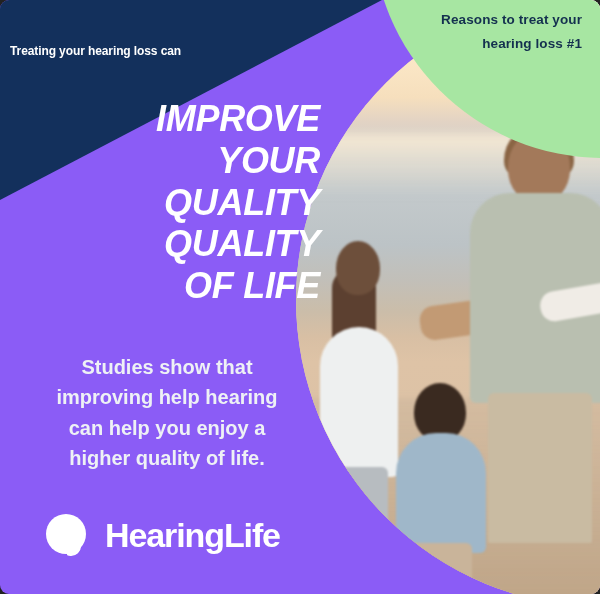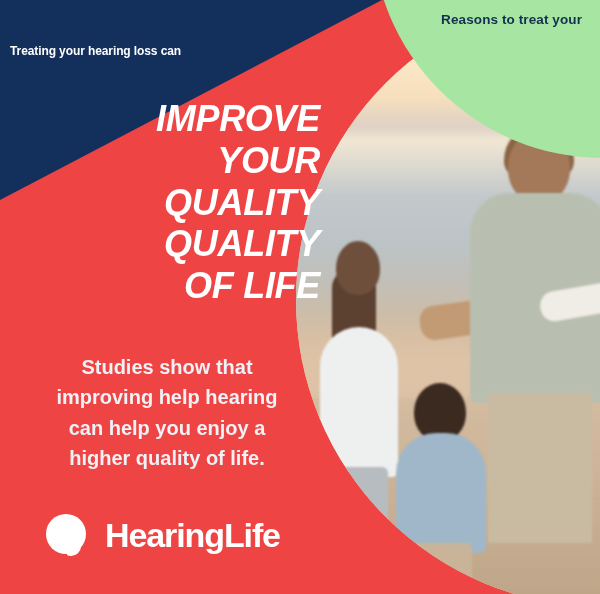--- a/index.html
+++ b/index.html
@@ -4,21 +4,22 @@
 <style>
   * { margin:0; padding:0; box-sizing:border-box; }
   html,body { background:#222; }
   body { display:flex; align-items:flex-start; justify-content:flex-start;
          font-family:"Liberation Sans", sans-serif; }
 
   .poster{
     position:relative;
     width:600px; height:594px;
     overflow:hidden;
-    background:#ef4444;
+    background:#8b5cf6;
+    border-radius:9px;
   }
 
   
   .photo-circle{
     position:absolute;
     left:296px; top:-7px;
     width:614px; height:614px;
     border-radius:50%;
     overflow:hidden;
     background:#e9cfae;
@@ -220,20 +221,21 @@
       </div>
     </div>
   </div>
 
   <div class="green-circle"></div>
 
   <div class="navy-wedge"></div>
 
   <div class="badge-text">
     <div>Reasons to treat your</div>
+    <div>hearing loss #1</div>
   </div>
 
   <div class="kicker">Treating your hearing loss can</div>
 
   <div class="headline">
     <div>IMPROVE</div>
     <div>YOUR</div>
     <div>QUALITY</div>
     <div>QUALITY</div>
     <div>OF LIFE</div>

